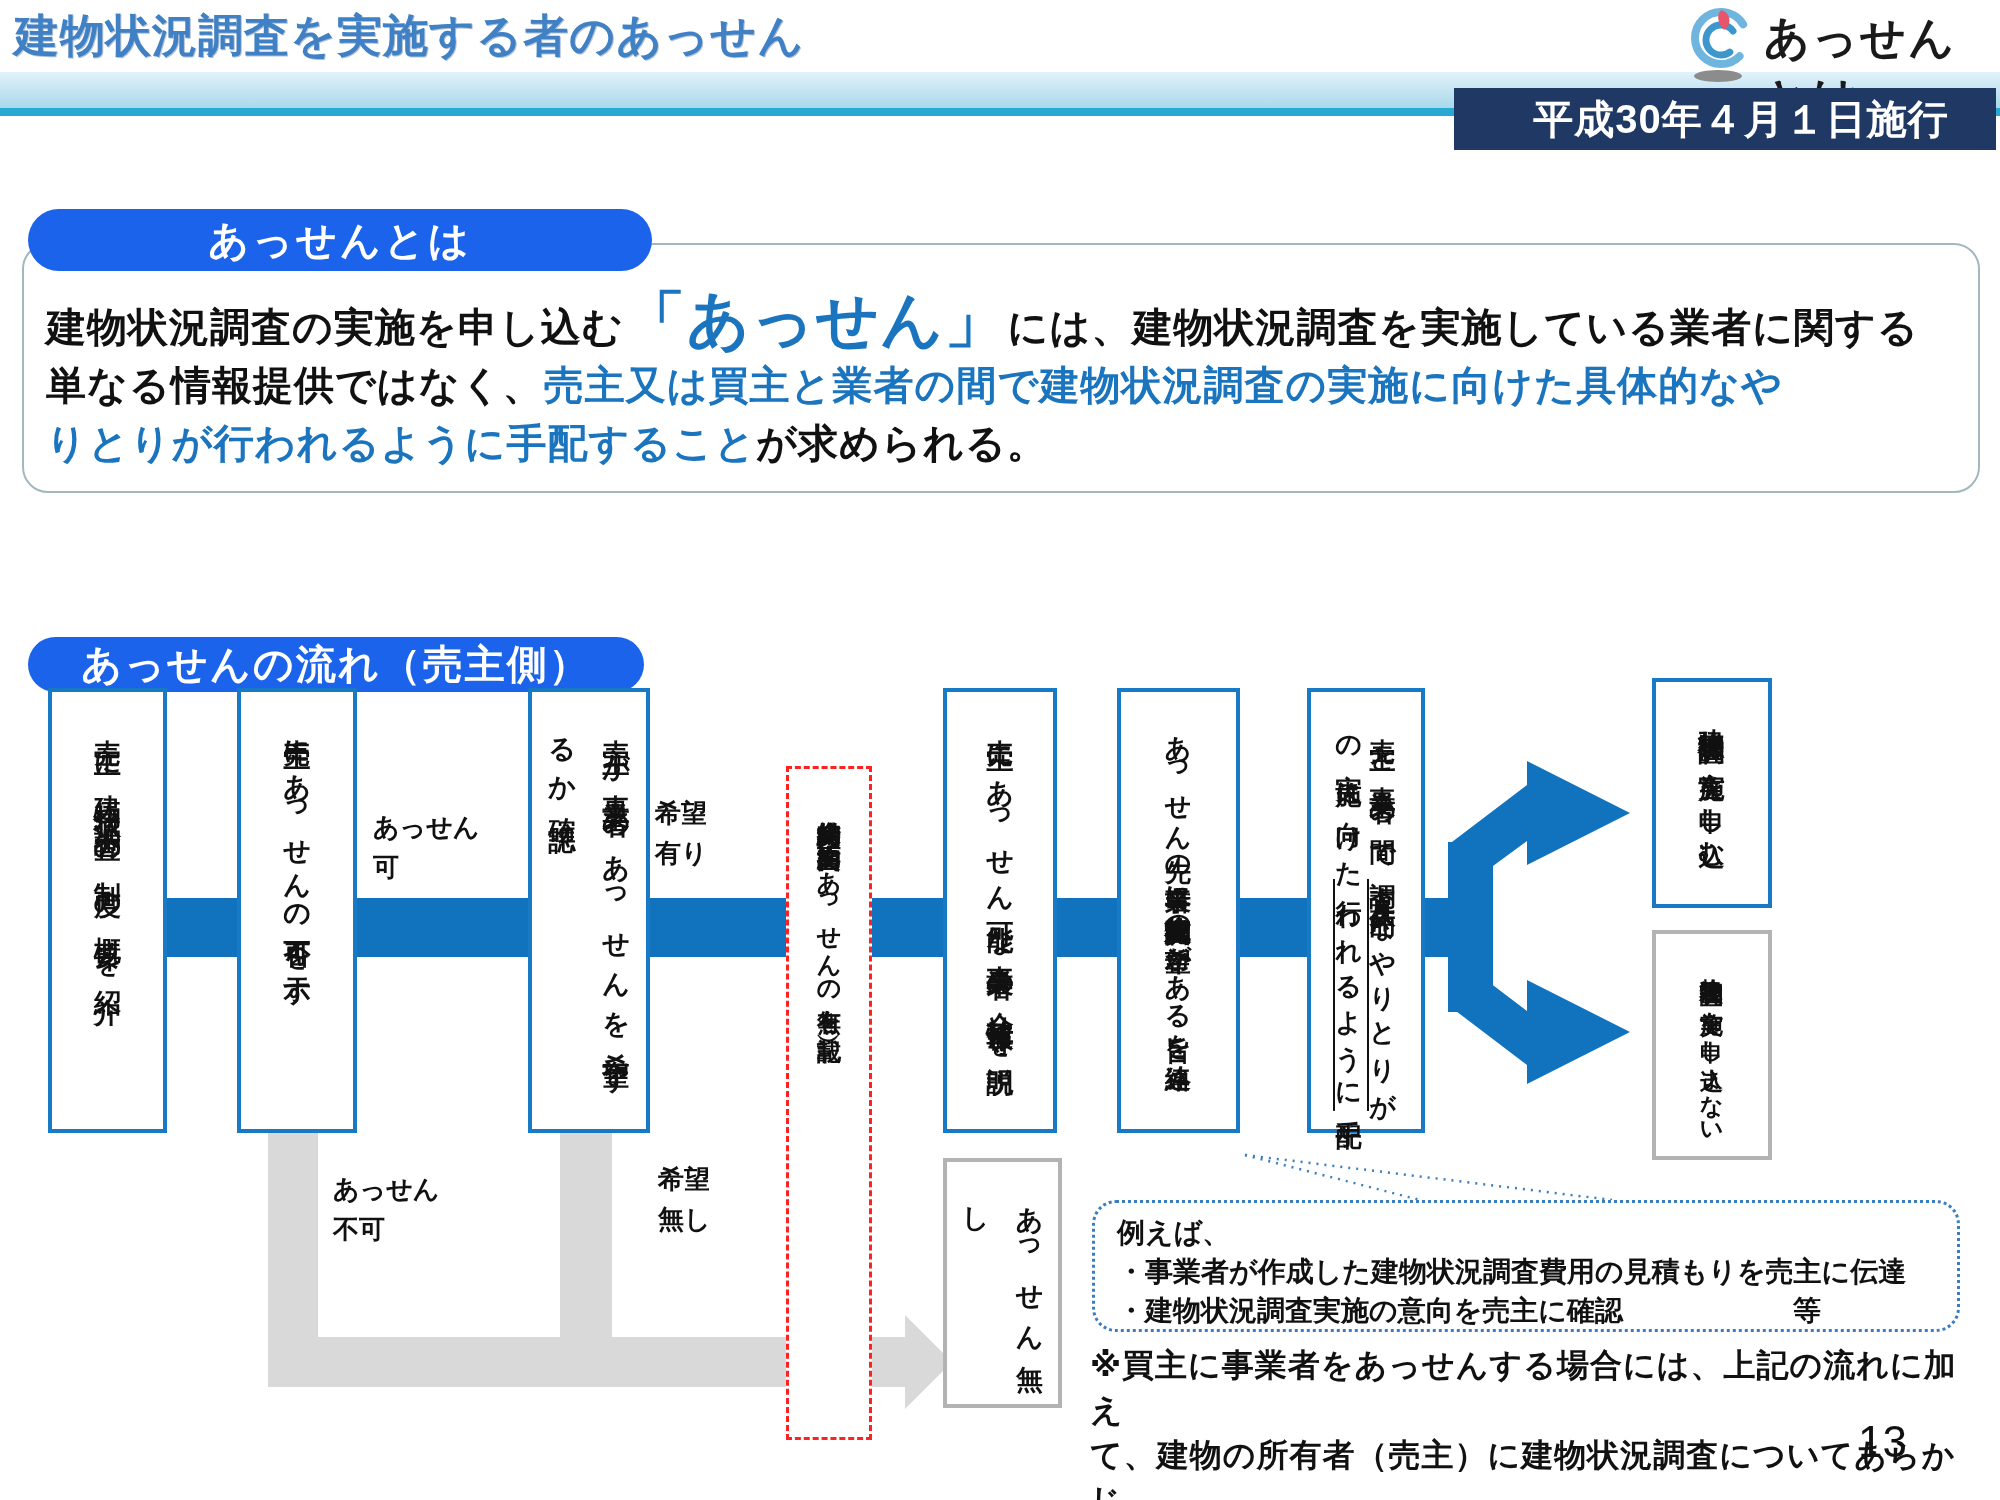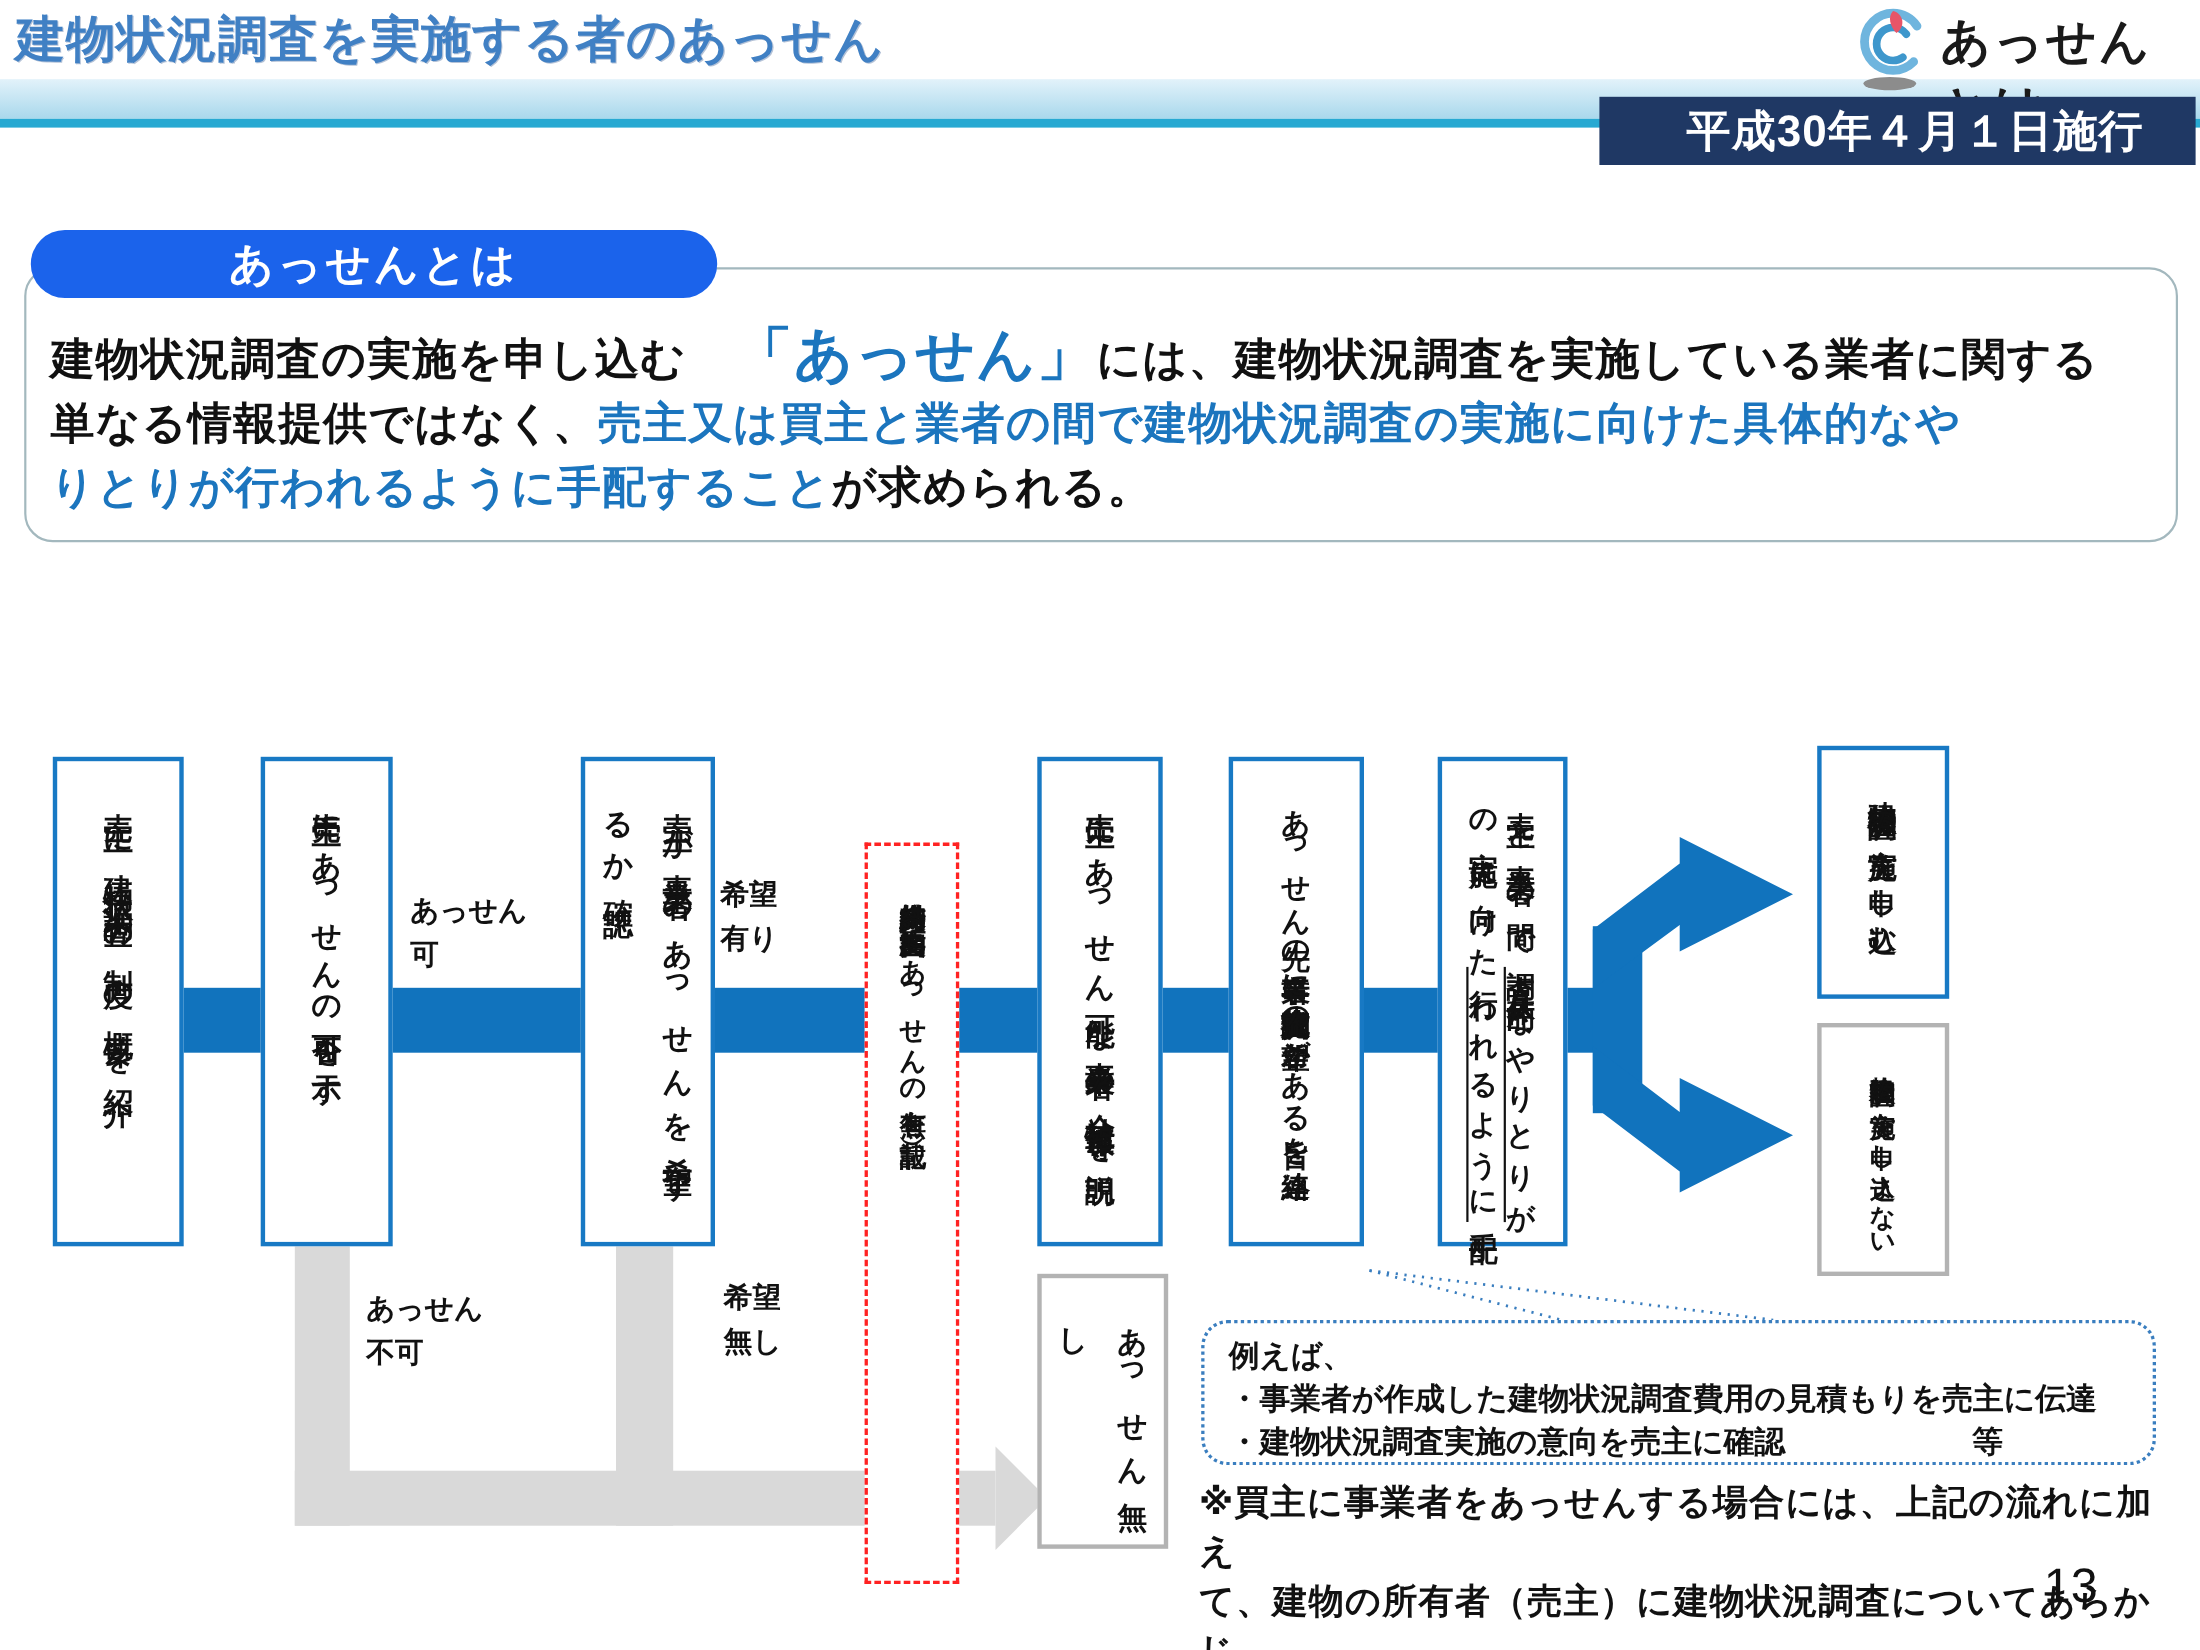--- a/index.html
+++ b/index.html
@@ -34,21 +34,21 @@
   .pill{
     position:absolute;background:#1B63EB;color:#fff;font-weight:bold;
     display:flex;align-items:center;justify-content:center;border-radius:34px;
   }
   .def-pill{left:28px;top:209px;width:624px;height:62px;font-size:40px;letter-spacing:3px;}
   .def-par{
     position:absolute;left:46px;top:298px;width:1916px;
     font-size:40px;font-weight:bold;line-height:58px;color:#111;letter-spacing:1px;
   }
   .seg-blue{color:#1B75BE;}
-  .seg-big{color:#1B75BE;font-size:53px;line-height:40px;margin-left:44px;}
+  .seg-big{color:#1B75BE;font-size:62px;line-height:40px;}
   
   #flow{position:absolute;left:0;top:637px;width:2000px;height:863px;}
   #flow svg{position:absolute;left:0;top:0;}
   .flow-pill{left:28px;top:0;width:616px;height:55px;font-size:40px;letter-spacing:2px;}
   .vbox{
     position:absolute;background:#fff;border:4px solid #1879C4;
     writing-mode:vertical-rl;text-orientation:mixed;
     font-weight:bold;color:#111;font-size:27px;line-height:54px;letter-spacing:8px;
     display:flex;align-items:center;justify-content:flex-start;
     padding:26px 2px 14px 2px;
@@ -115,20 +115,21 @@
 
       <rect x="268" y="496" width="50" height="254" fill="#D9D9D9"></rect>
       <rect x="560" y="496" width="52" height="254" fill="#D9D9D9"></rect>
       <rect x="268" y="700" width="637" height="50" fill="#D9D9D9"></rect>
       <polygon points="905,678 905,772 952,725" fill="#D9D9D9"></polygon>
 
       <line x1="1245" y1="518" x2="1612" y2="563" stroke="#3A7EBF" stroke-width="2.5" stroke-dasharray="2 6"></line>
       <line x1="1245" y1="518" x2="1420" y2="563" stroke="#3A7EBF" stroke-width="2.5" stroke-dasharray="2 6"></line>
     </svg>
 
+    <div class="pill flow-pill">あっせんの流れ（売主側）</div>
 
     <div class="vbox" style="left:48px;top:51px;width:119px;height:445px;">売主に建物状況調査の制度の概要を紹介</div>
     <div class="vbox tight2" style="left:237px;top:51px;width:120px;height:445px;">売主にあっせんの可否を示す</div>
     <div class="vbox" style="left:528px;top:51px;width:122px;height:445px;">売主が事業者のあっせんを希望するか確認</div>
     <div class="vbox red" style="left:786px;top:129px;width:86px;height:674px;">媒介契約締結　（契約書面にあっせんの有無を記載）</div>
     <div class="vbox tight4" style="left:943px;top:51px;width:114px;height:445px;">売主にあっせん可能な事業者の会社情報等を説明</div>
     <div class="vbox tight0" style="left:1117px;top:51px;width:123px;height:445px;">あっせん先の事業者に建物状況調査実施の希望がある旨を連絡</div>
     <div class="vbox cols3" style="left:1307px;top:51px;width:118px;height:445px;">
         <span>売主と事業者の間で調査の実施に向けた</span>
         <u>具体的なやりとりが行われるように手配</u>

